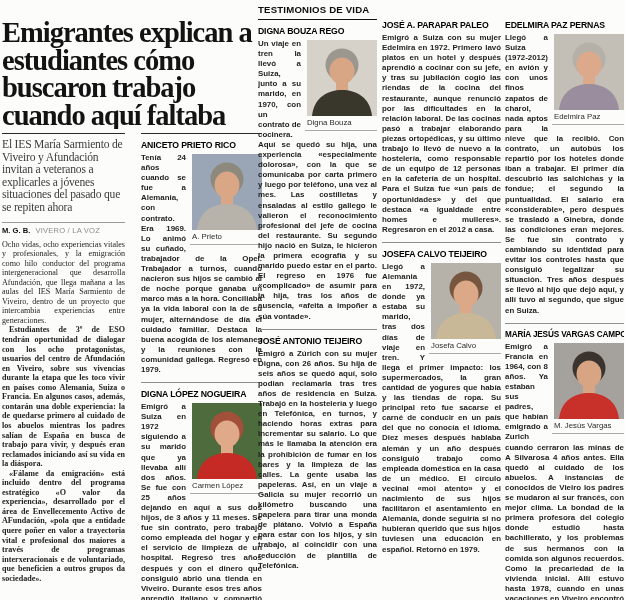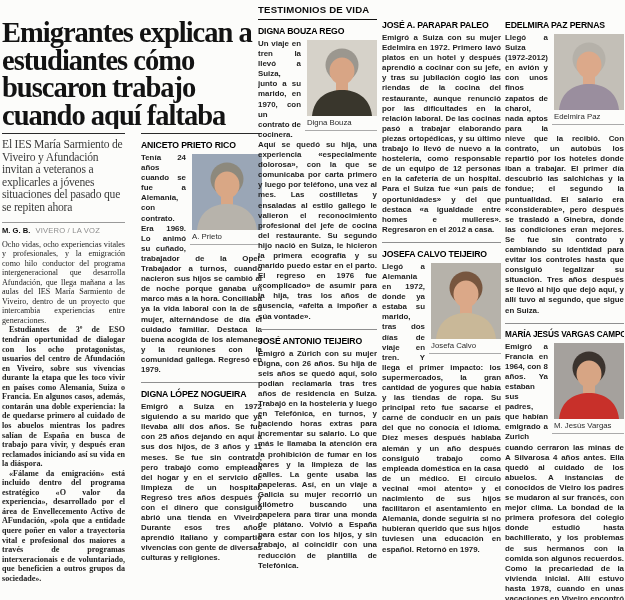--- a/index.html
+++ b/index.html
@@ -96,20 +96,32 @@
             </svg>
           </span>
         <span class="cap" style="display:block">A. Prieto</span>
       </span>
       <span>Tenía 24 años cuando se fue a Alemania, con contrato. Era 1969. Lo animó su cuñado, trabajador de la Opel. Trabajador a turnos, cuando nacieron sus hijos se cambió al de noche porque ganaba un marco más a la hora. Conciliaba ya la vida laboral con la de su mujer, alternándose de día el cuidado familiar. Destaca la buena acogida de los alemanes y la reuniones con la comunidad gallega. Regresó en 1979.</span>
     </div>
   </div>
   <div class="profile rule-grey">
     <h3>DIGNA LÓPEZ NOGUEIRA</h3>
     <div class="ptext">
+      <span class="photowrap">
+        <span class="pic">
+            <svg width="70" height="76" viewBox="0 0 70 76" xmlns="http://www.w3.org/2000/svg">
+              <rect width="70" height="76" fill="#4d6b3c"></rect>
+              <circle cx="35" cy="25" r="16.5" fill="#a3503a"></circle>
+              <ellipse cx="35" cy="31" rx="12.5" ry="13.5" fill="#dfa98a"></ellipse>
+              <rect x="29" y="41" width="12" height="10" fill="#dfa98a"></rect>
+              <path d="M5 76 C7 57 21 50 35 50 C49 50 63 57 65 76 Z" fill="#c52a24"></path>
+            </svg>
+          </span>
+        <span class="cap" style="display:block">Carmen López</span>
+      </span>
       <span>Emigró a Suiza en 1972 siguiendo a su marido que ya llevaba allí dos años. Se fue con 25 años dejando en aquí a sus dos hijos, de 3 años y 11 meses. Se fue sin contrato, pero trabajó como empleada del hogar y en el servicio de limpieza de un hospital. Regresó tres años después y con el dinero que consiguió abrió una tienda en Viveiro. Durante esos tres años aprendió italiano y compartió vivencias con gente de diversas culturas y religiones.</span>
     </div>
   </div>
 </div>
 
 <div id="col3" class="col">
   <h2 class="section-title">TESTIMONIOS DE VIDA</h2>
   <div class="profile">
     <h3>DIGNA BOUZA REGO</h3>
     <div class="ptext">

